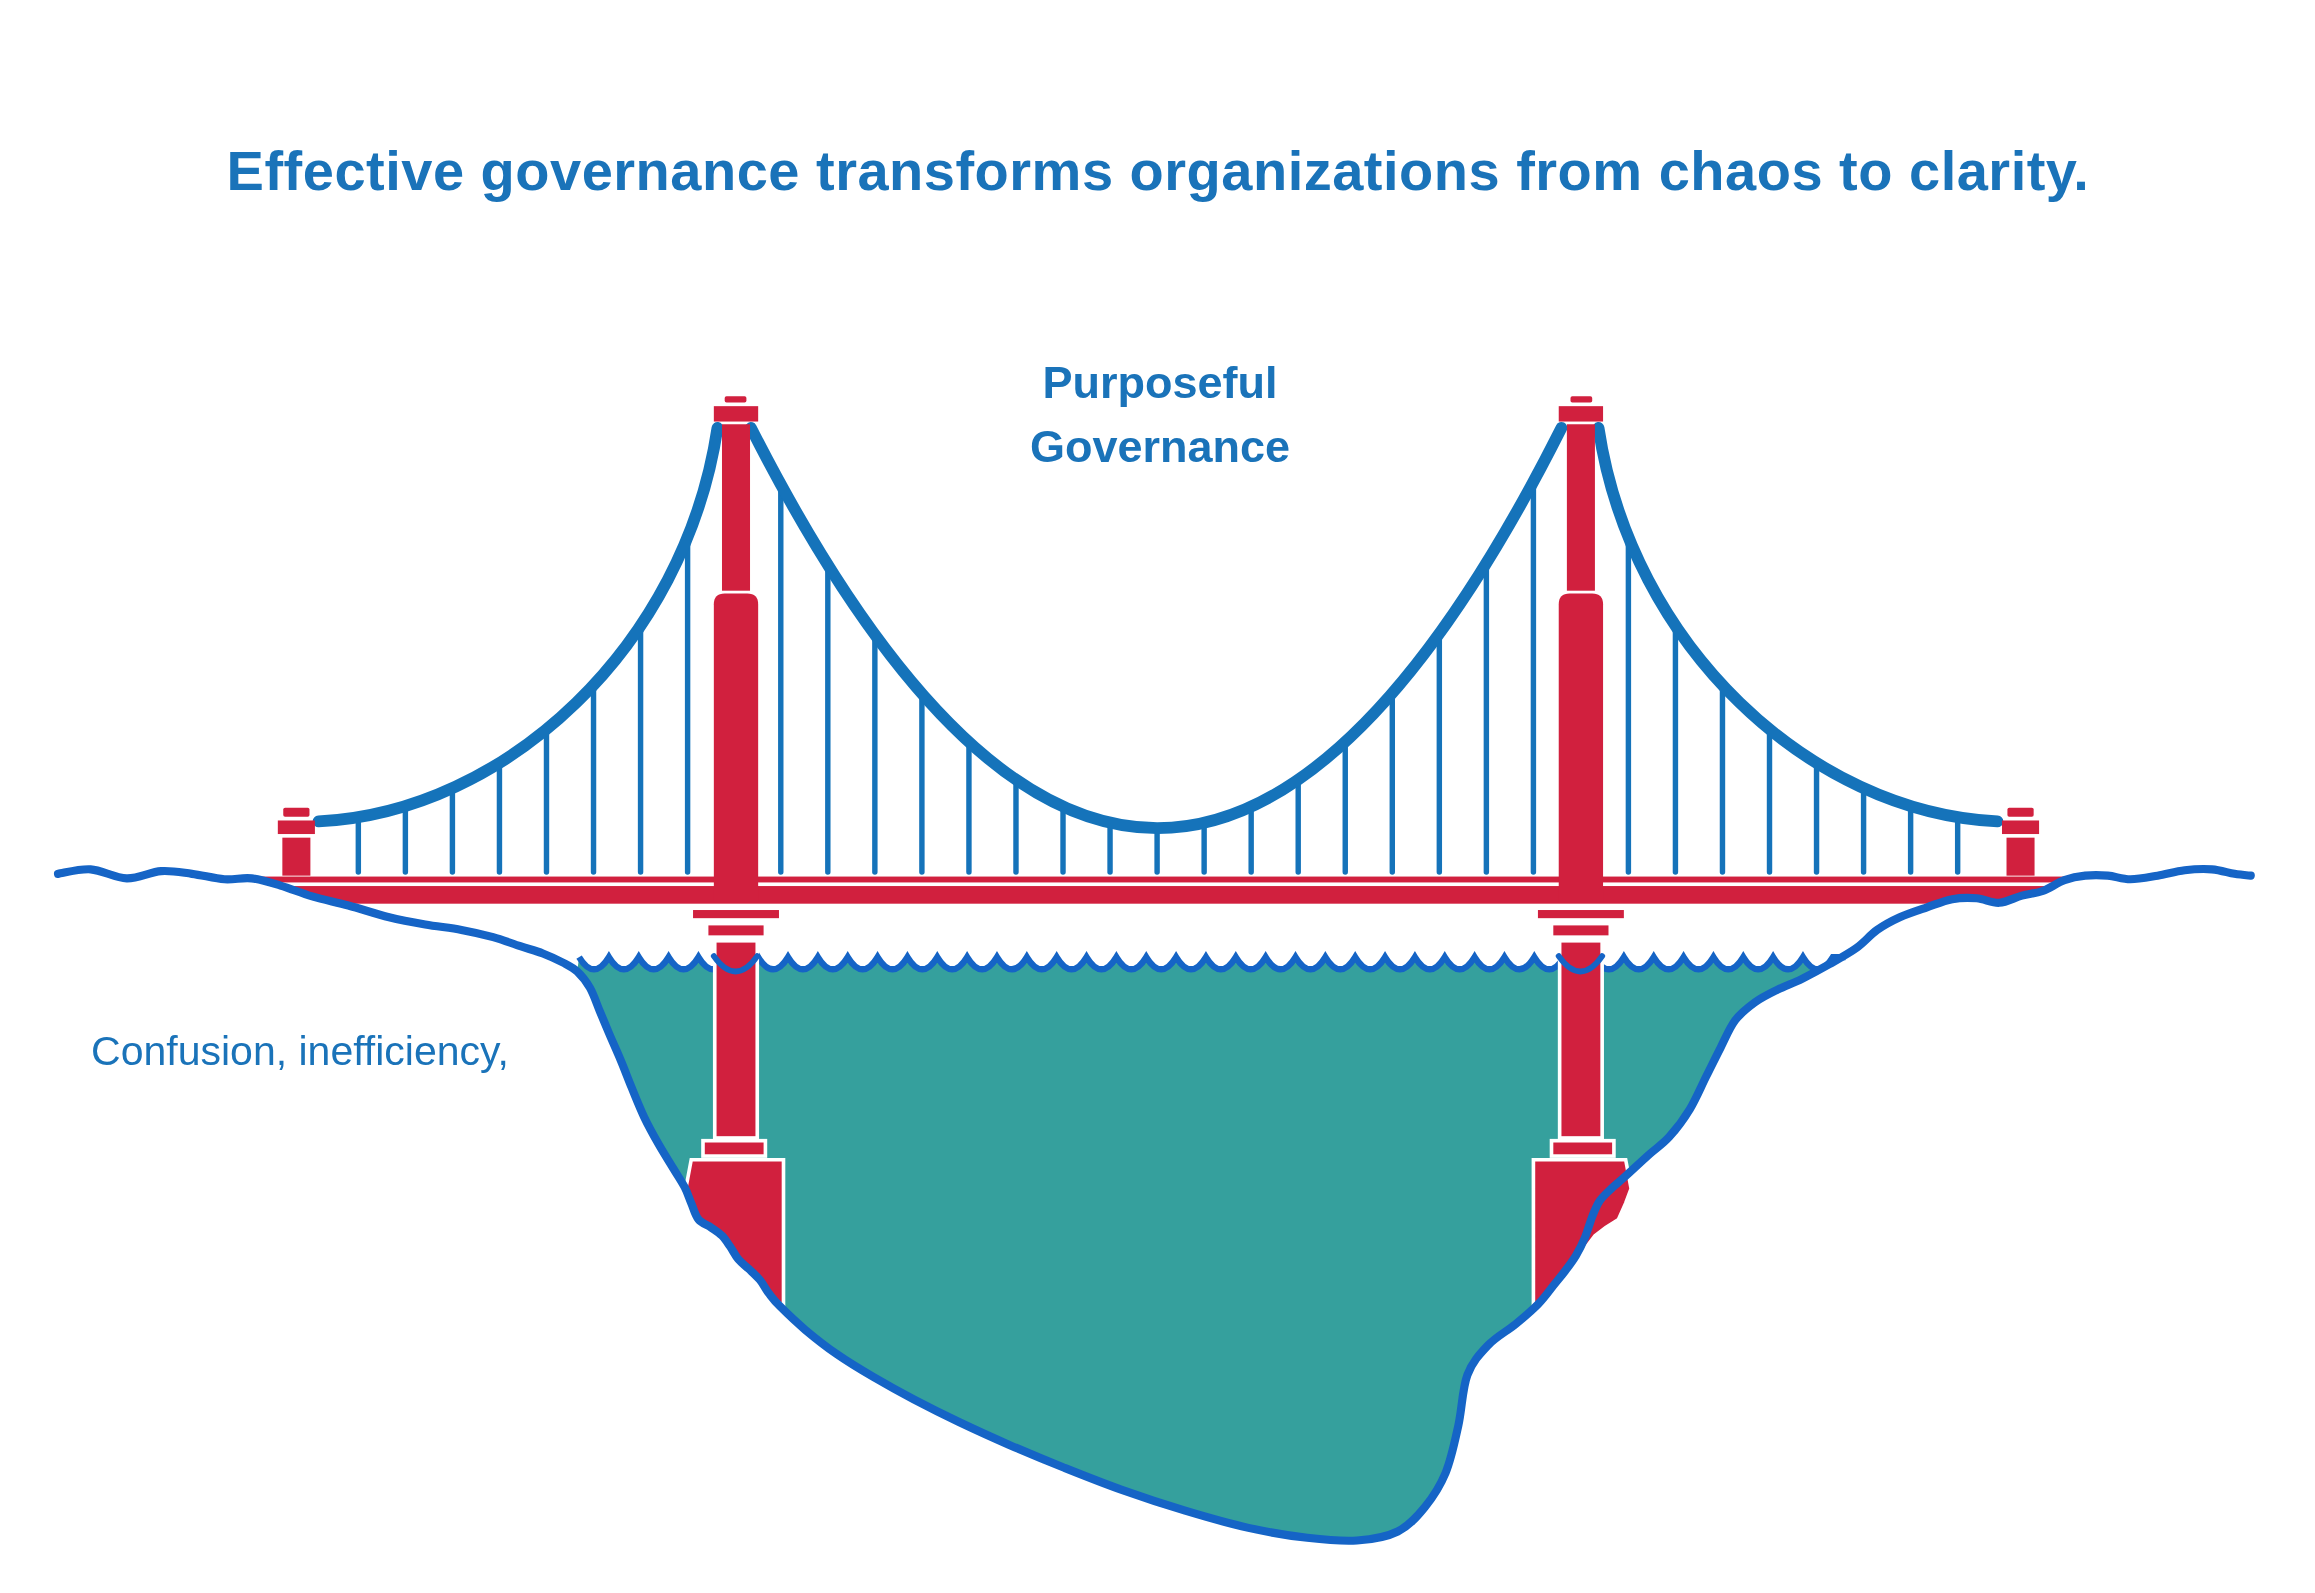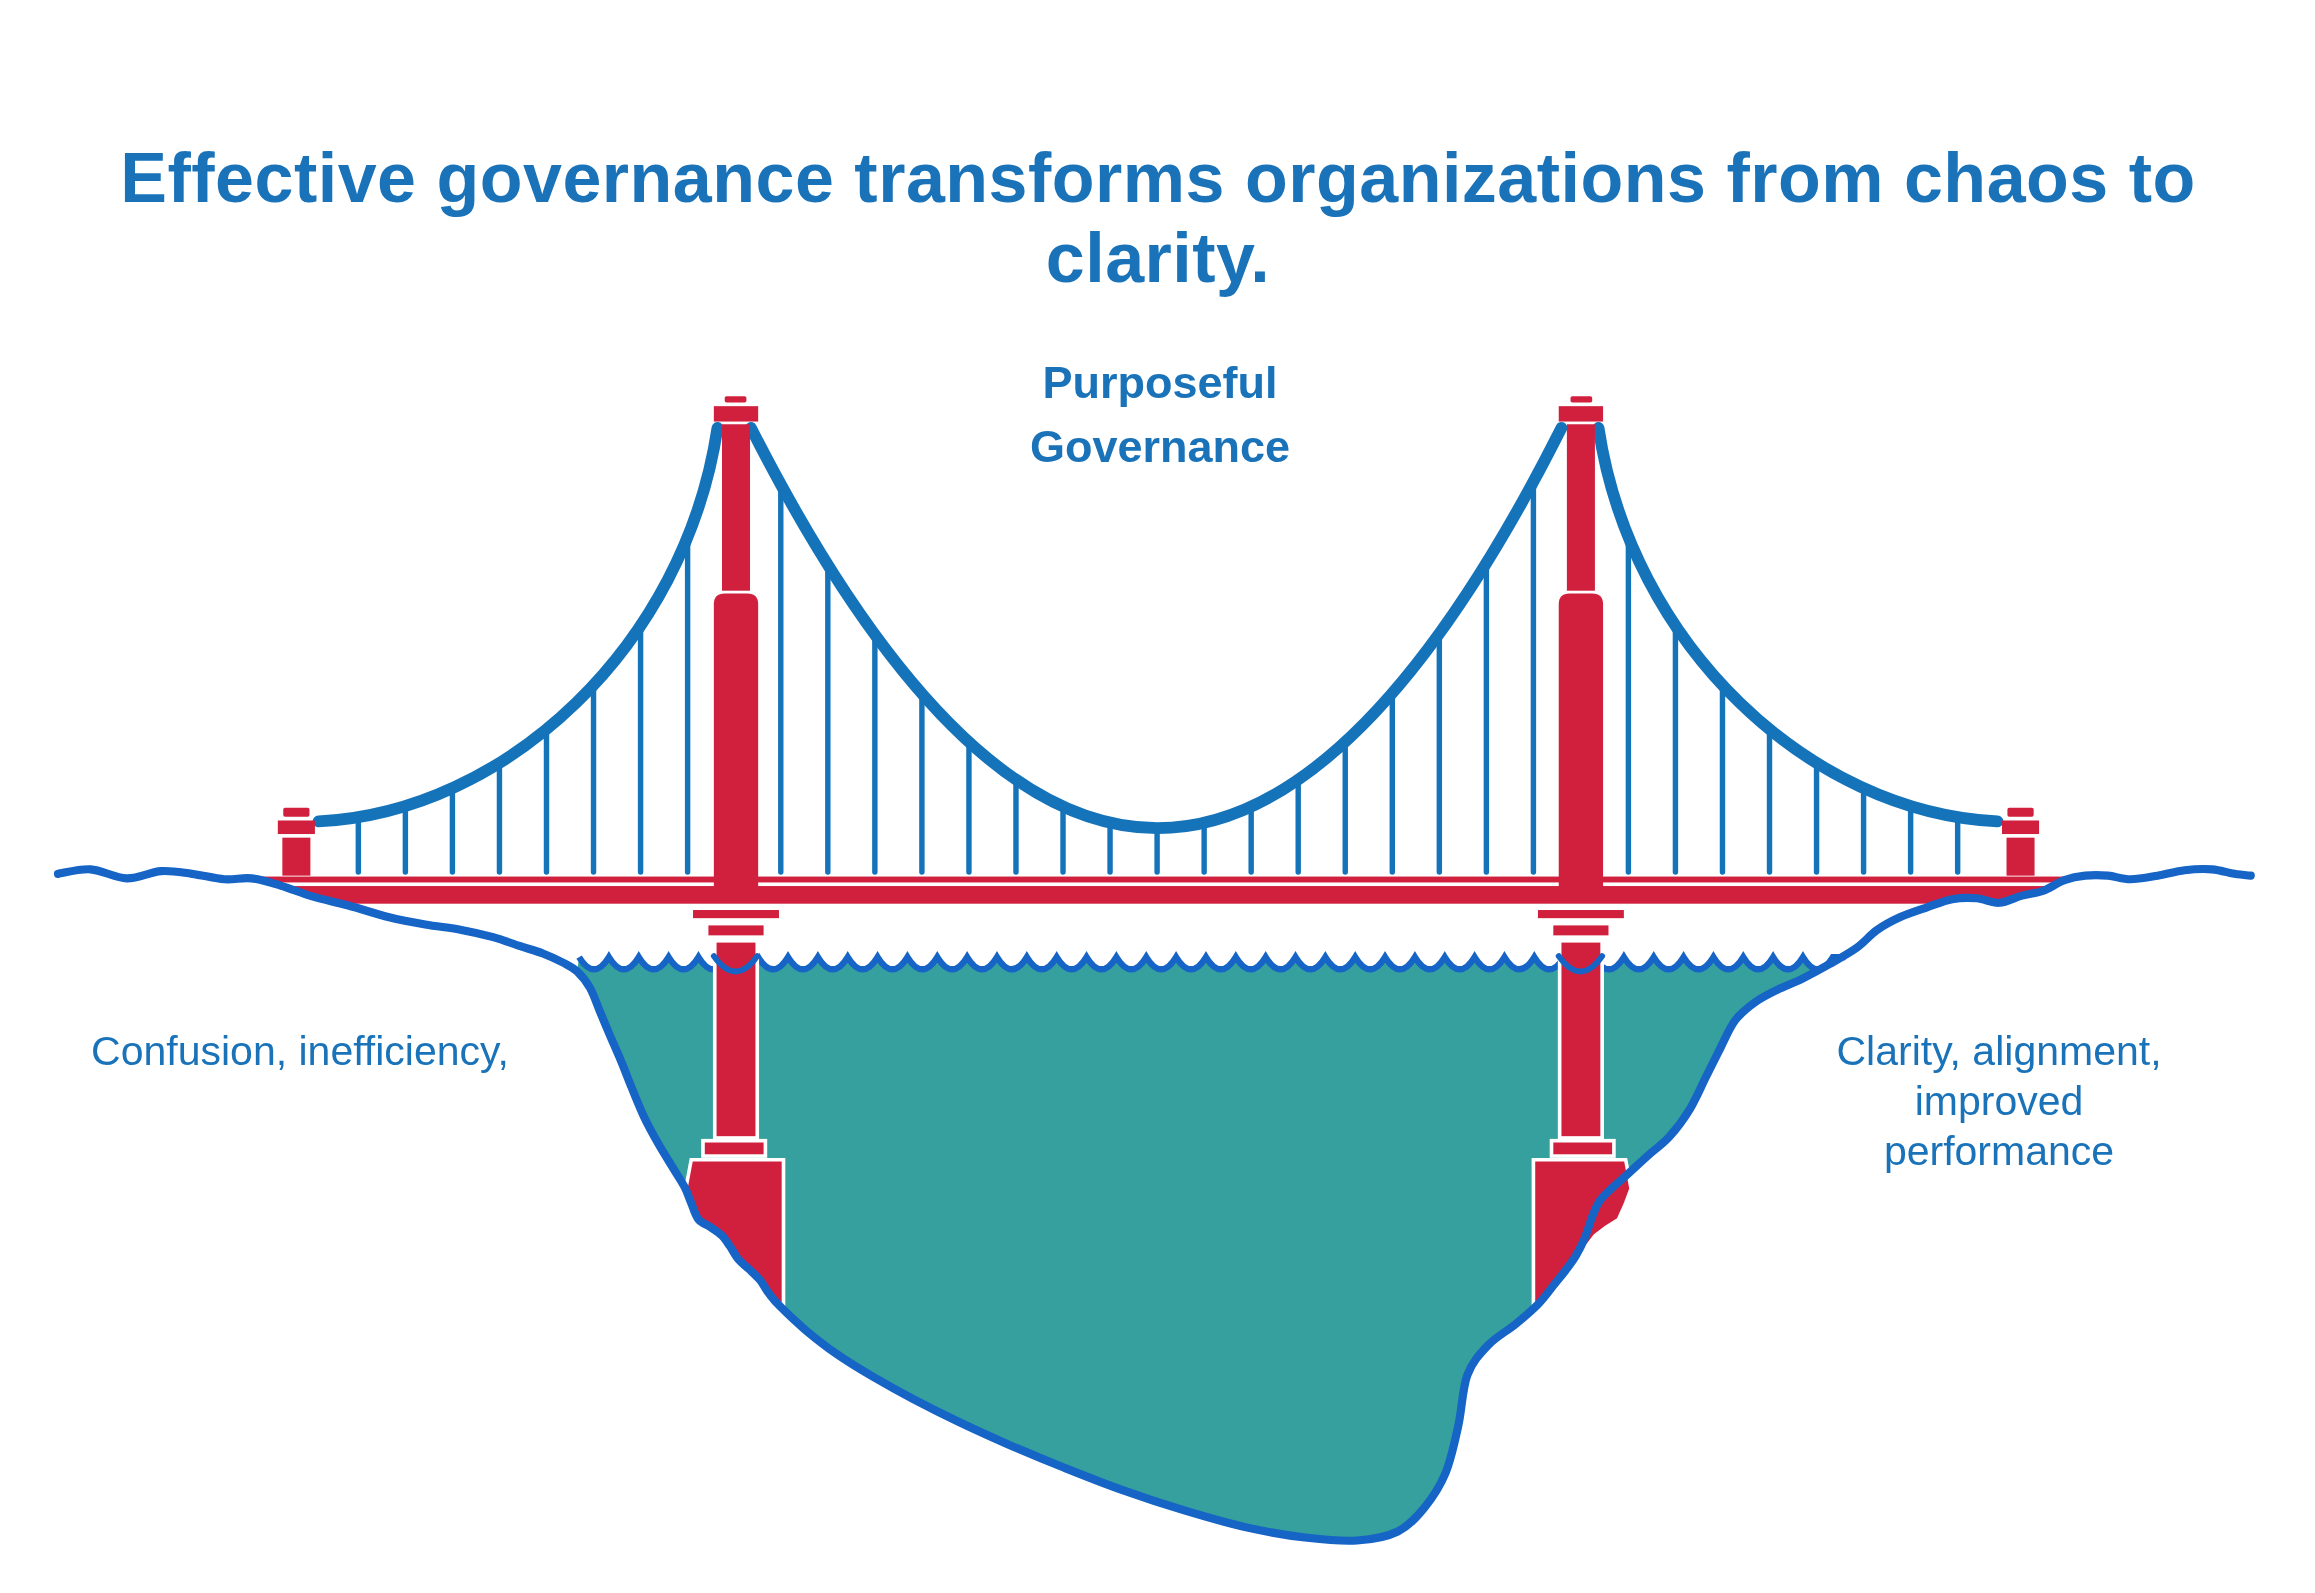--- a/index.html
+++ b/index.html
@@ -7,21 +7,21 @@
     position:relative;
     width:2316px;height:1593px;
     background:var(--bg,#fff);
     overflow:hidden;
     font-family:"Liberation Sans", sans-serif;
   }
   #bridge-svg{position:absolute;left:0;top:0;}
   .label{position:absolute;color:var(--text-blue);text-align:center;}
   #main-title{
     left:0;top:138px;width:2316px;
-    font-size:70px;font-weight:700;letter-spacing:0.5px;
+    font-size:56px;font-weight:700;letter-spacing:0.5px;
   }
   #bridge-label{
     left:934px;top:351px;width:452px;
     font-size:45px;font-weight:700;line-height:64px;
   }
   #left-label{
     left:74px;top:1026px;width:452px;
     font-size:41px;font-weight:400;line-height:50px;
   }
   #right-label{
@@ -142,18 +142,14 @@
 
   <div id="bridge-label" class="label">
     <div>Purposeful</div>
     <div>Governance</div>
   </div>
 
   <div id="left-label" class="label">
     <div>Confusion, inefficiency,</div>
   </div>
 
-  <div id="right-label" class="label">
-    <div>Clarity, alignment, improved</div>
-    <div>performance</div>
-  </div>
 </div>
 
 
 </body></html>

